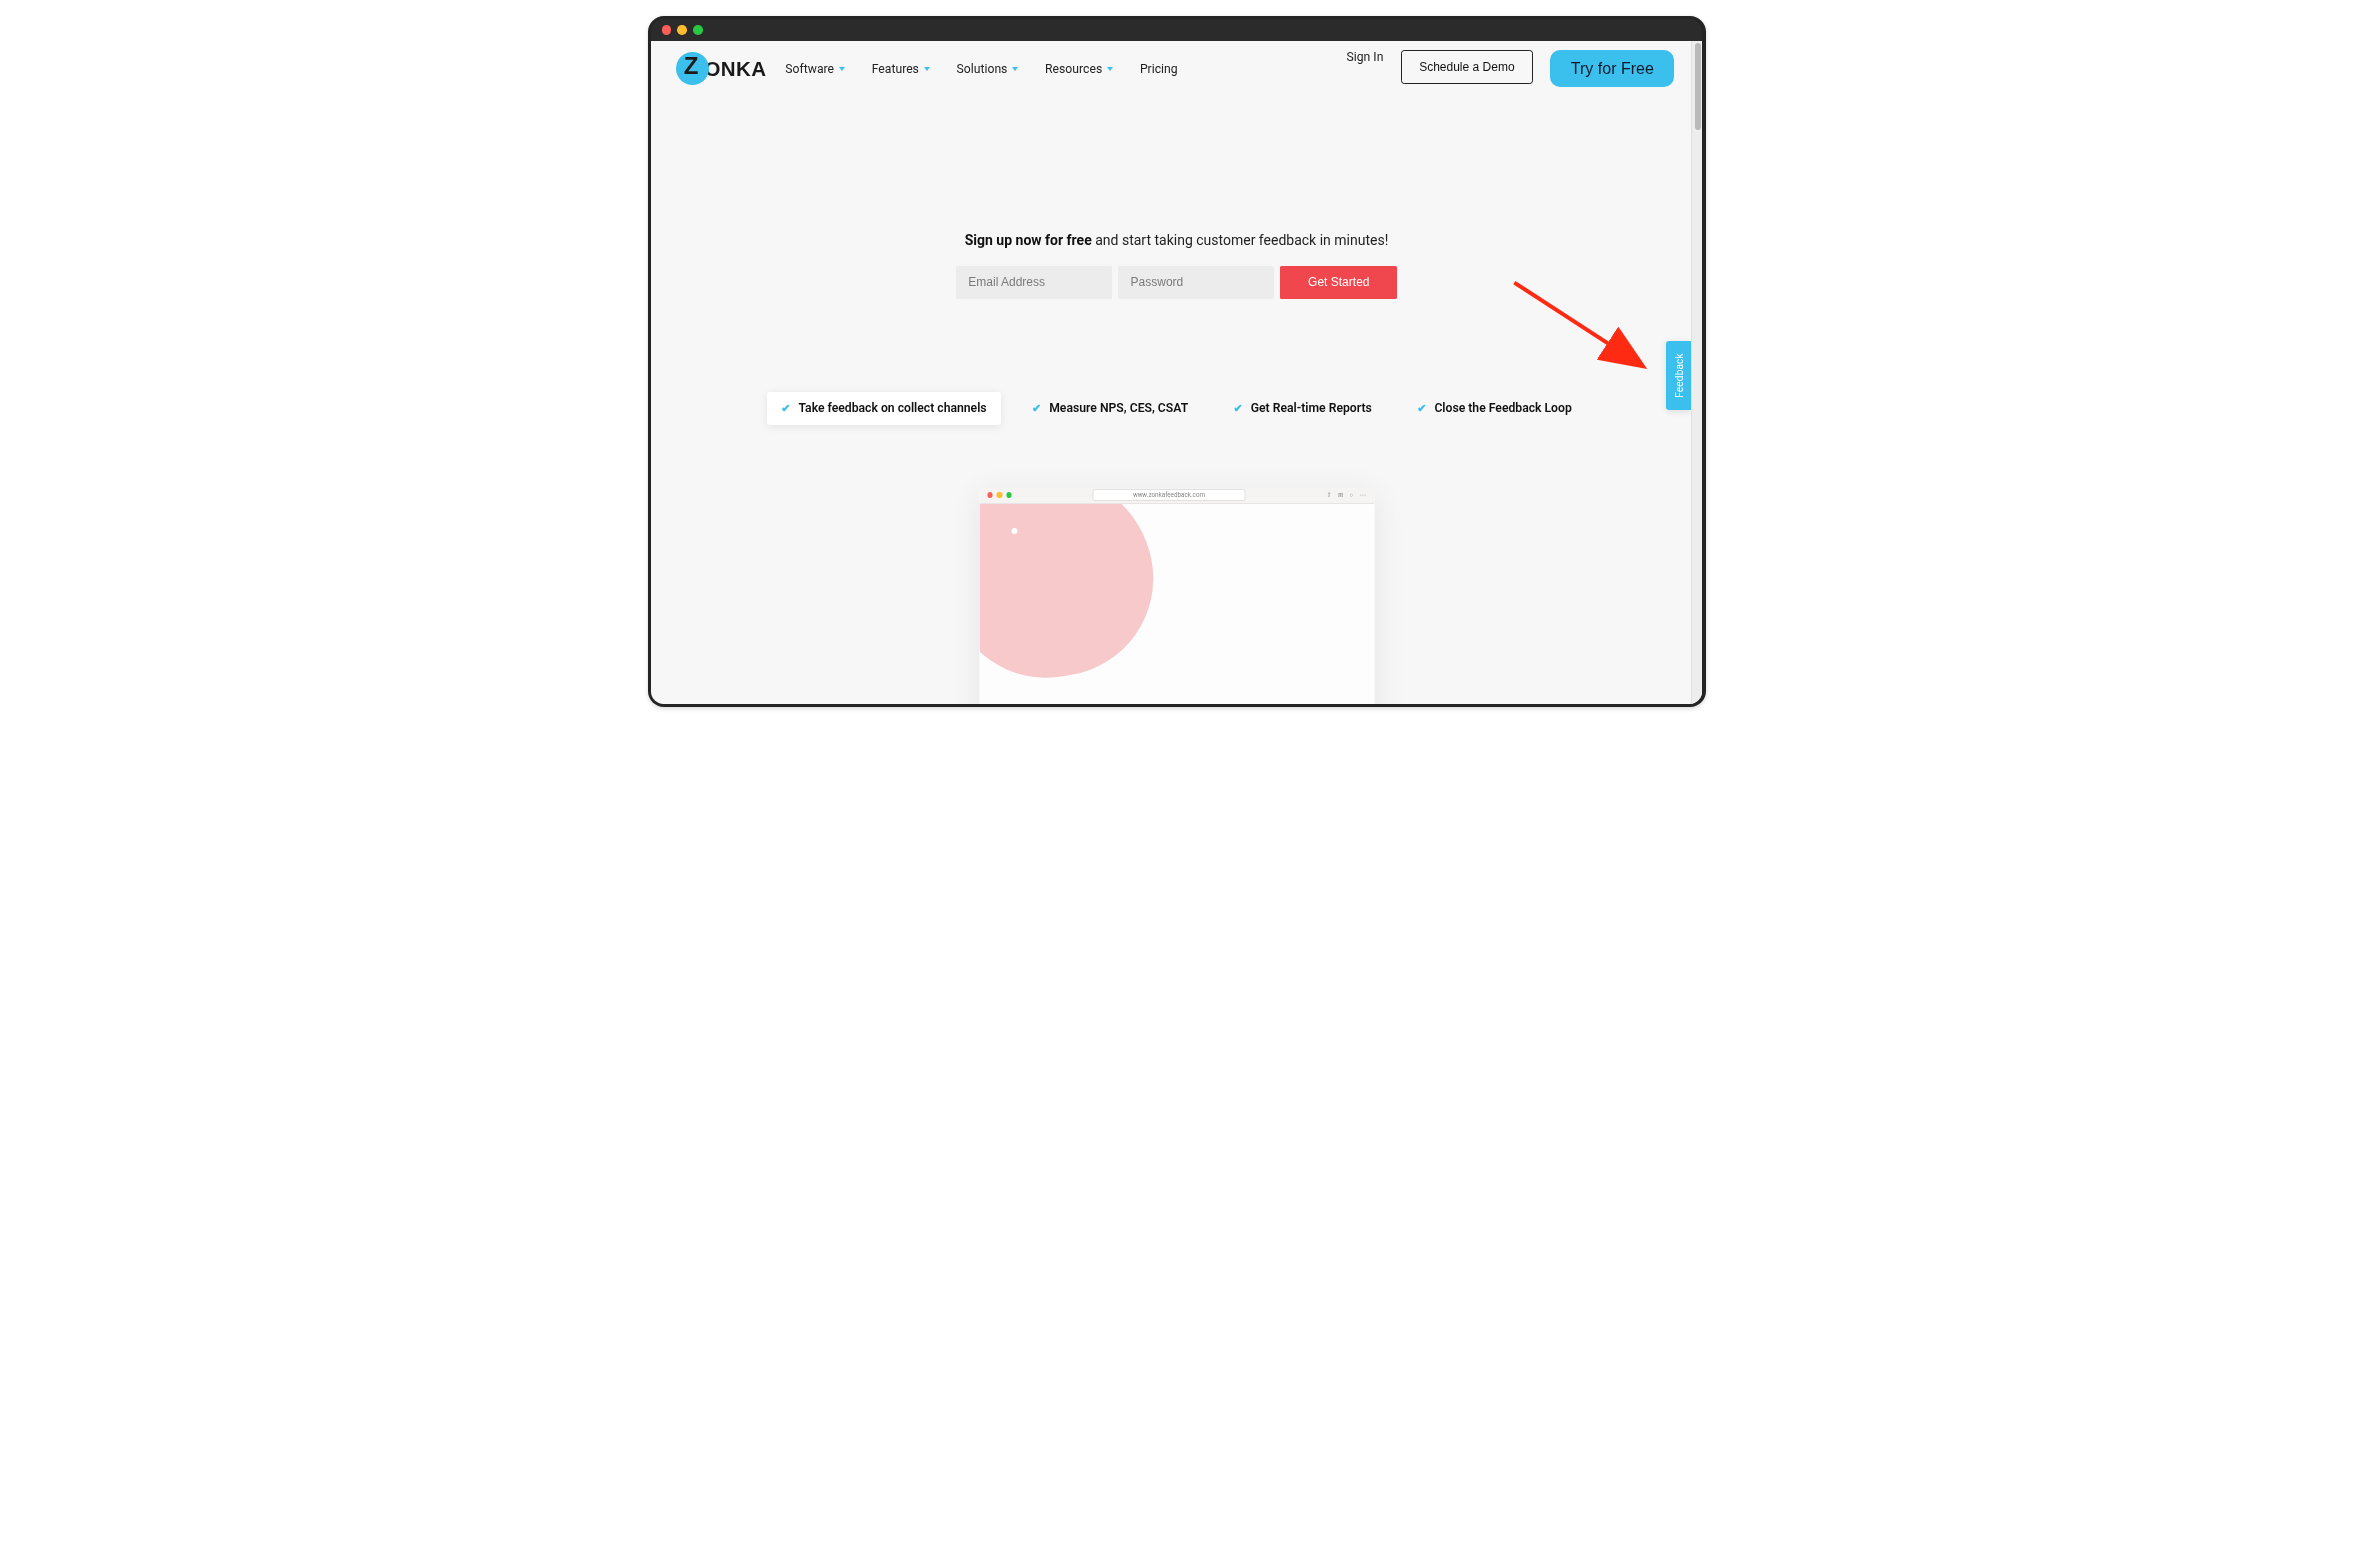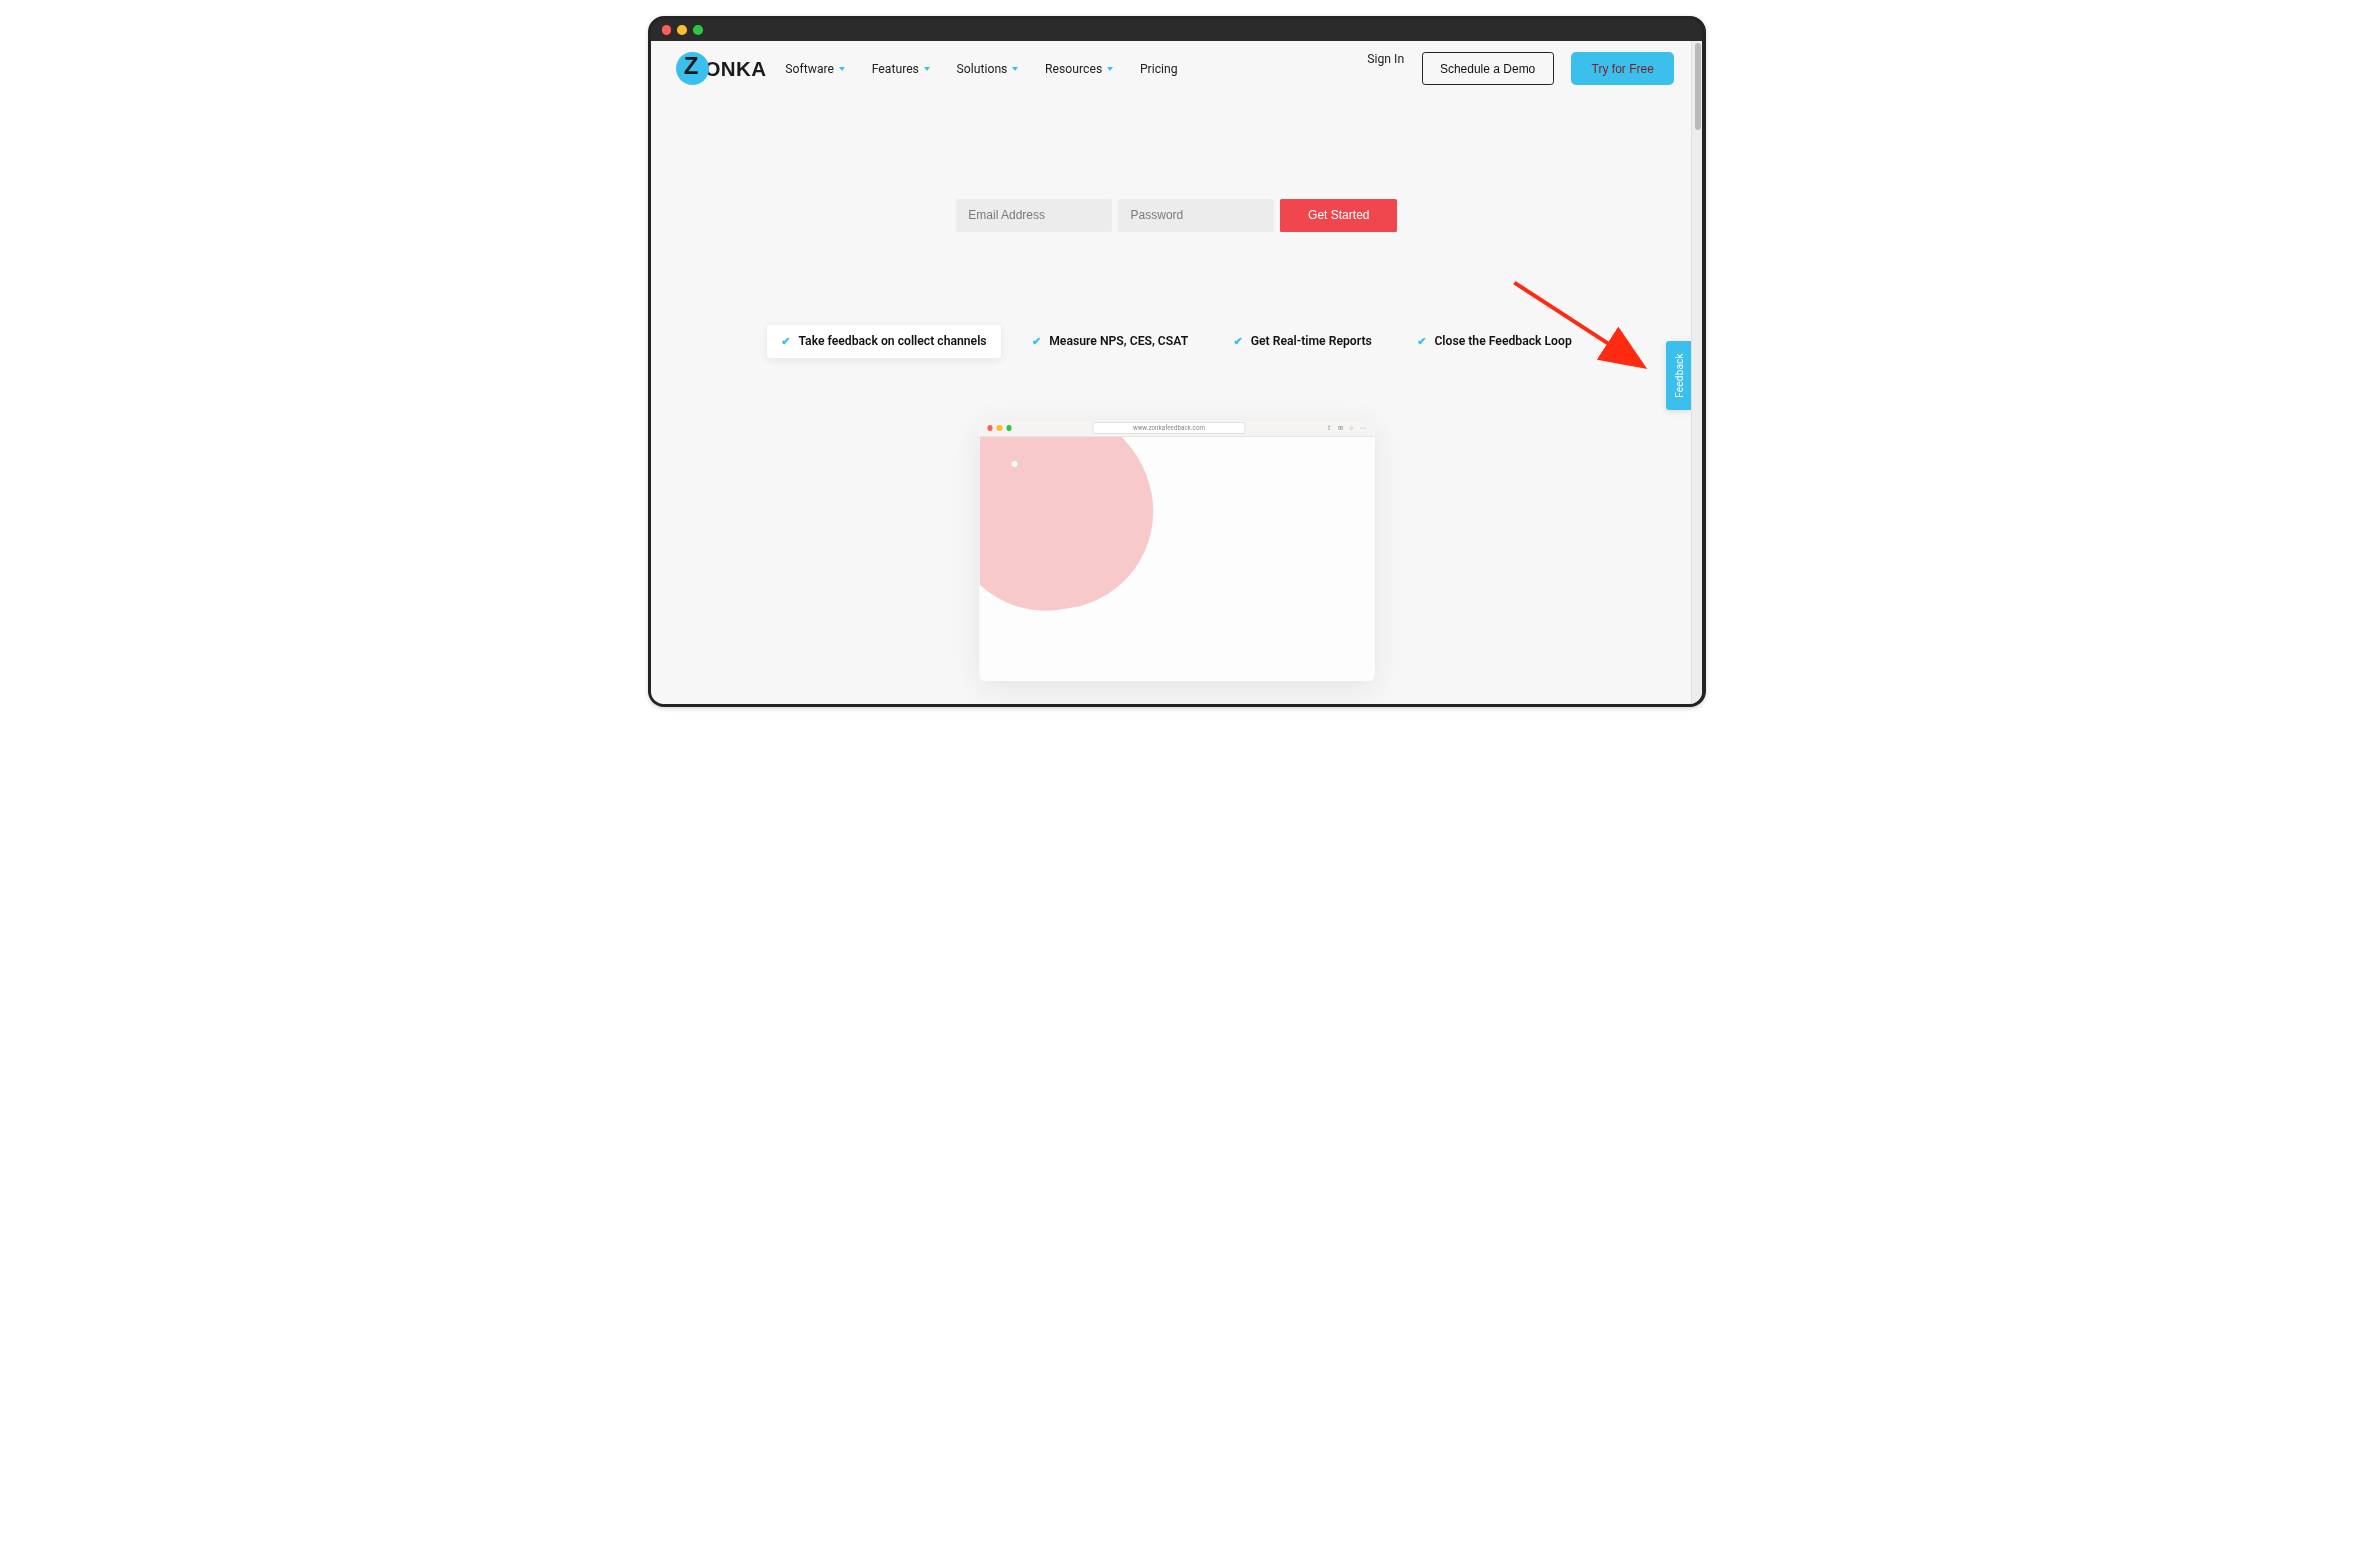--- a/index.html
+++ b/index.html
@@ -123,23 +123,23 @@
       border-radius: 3.2px;
       font-size: 12px;
       color: #111;
       background: transparent;
       cursor: pointer;
     }
     .btn-primary {
       padding: 9.5px 20.5px;
       background: #3bc0ed;
       border: none;
-      border-radius: 5px;
-      color: #7f1d1d;
-      font-size: 12px;
+      border-radius: 10px;
+      color: #0f172a;
+      font-size: 16px;
       cursor: pointer;
     }
     
     .hero {
       text-align: center;
       padding: 85px 32px 0;
     }
     .hero-title {
       font-size: 39px;
       font-weight: 800;
@@ -349,20 +349,23 @@
 
       <div class="nav-right">
         <div class="signin">Sign In</div>
         <button class="btn-outline">Schedule a Demo</button>
         <button class="btn-primary">Try for Free</button>
       </div>
     </div>
 
     <div class="hero">
 
+      <p class="signup-line">
+        <b>Sign up now for free</b><span> and start taking customer feedback in minutes!</span>
+      </p>
 
       <div class="signup-form">
         <input class="inp" type="text" placeholder="Email Address" style="">
         <input class="inp" type="password" placeholder="Password" style="">
         <button class="btn-cta">Get Started</button>
       </div>
 
       
       <div class="feat-row">
         <div class="feat active">

